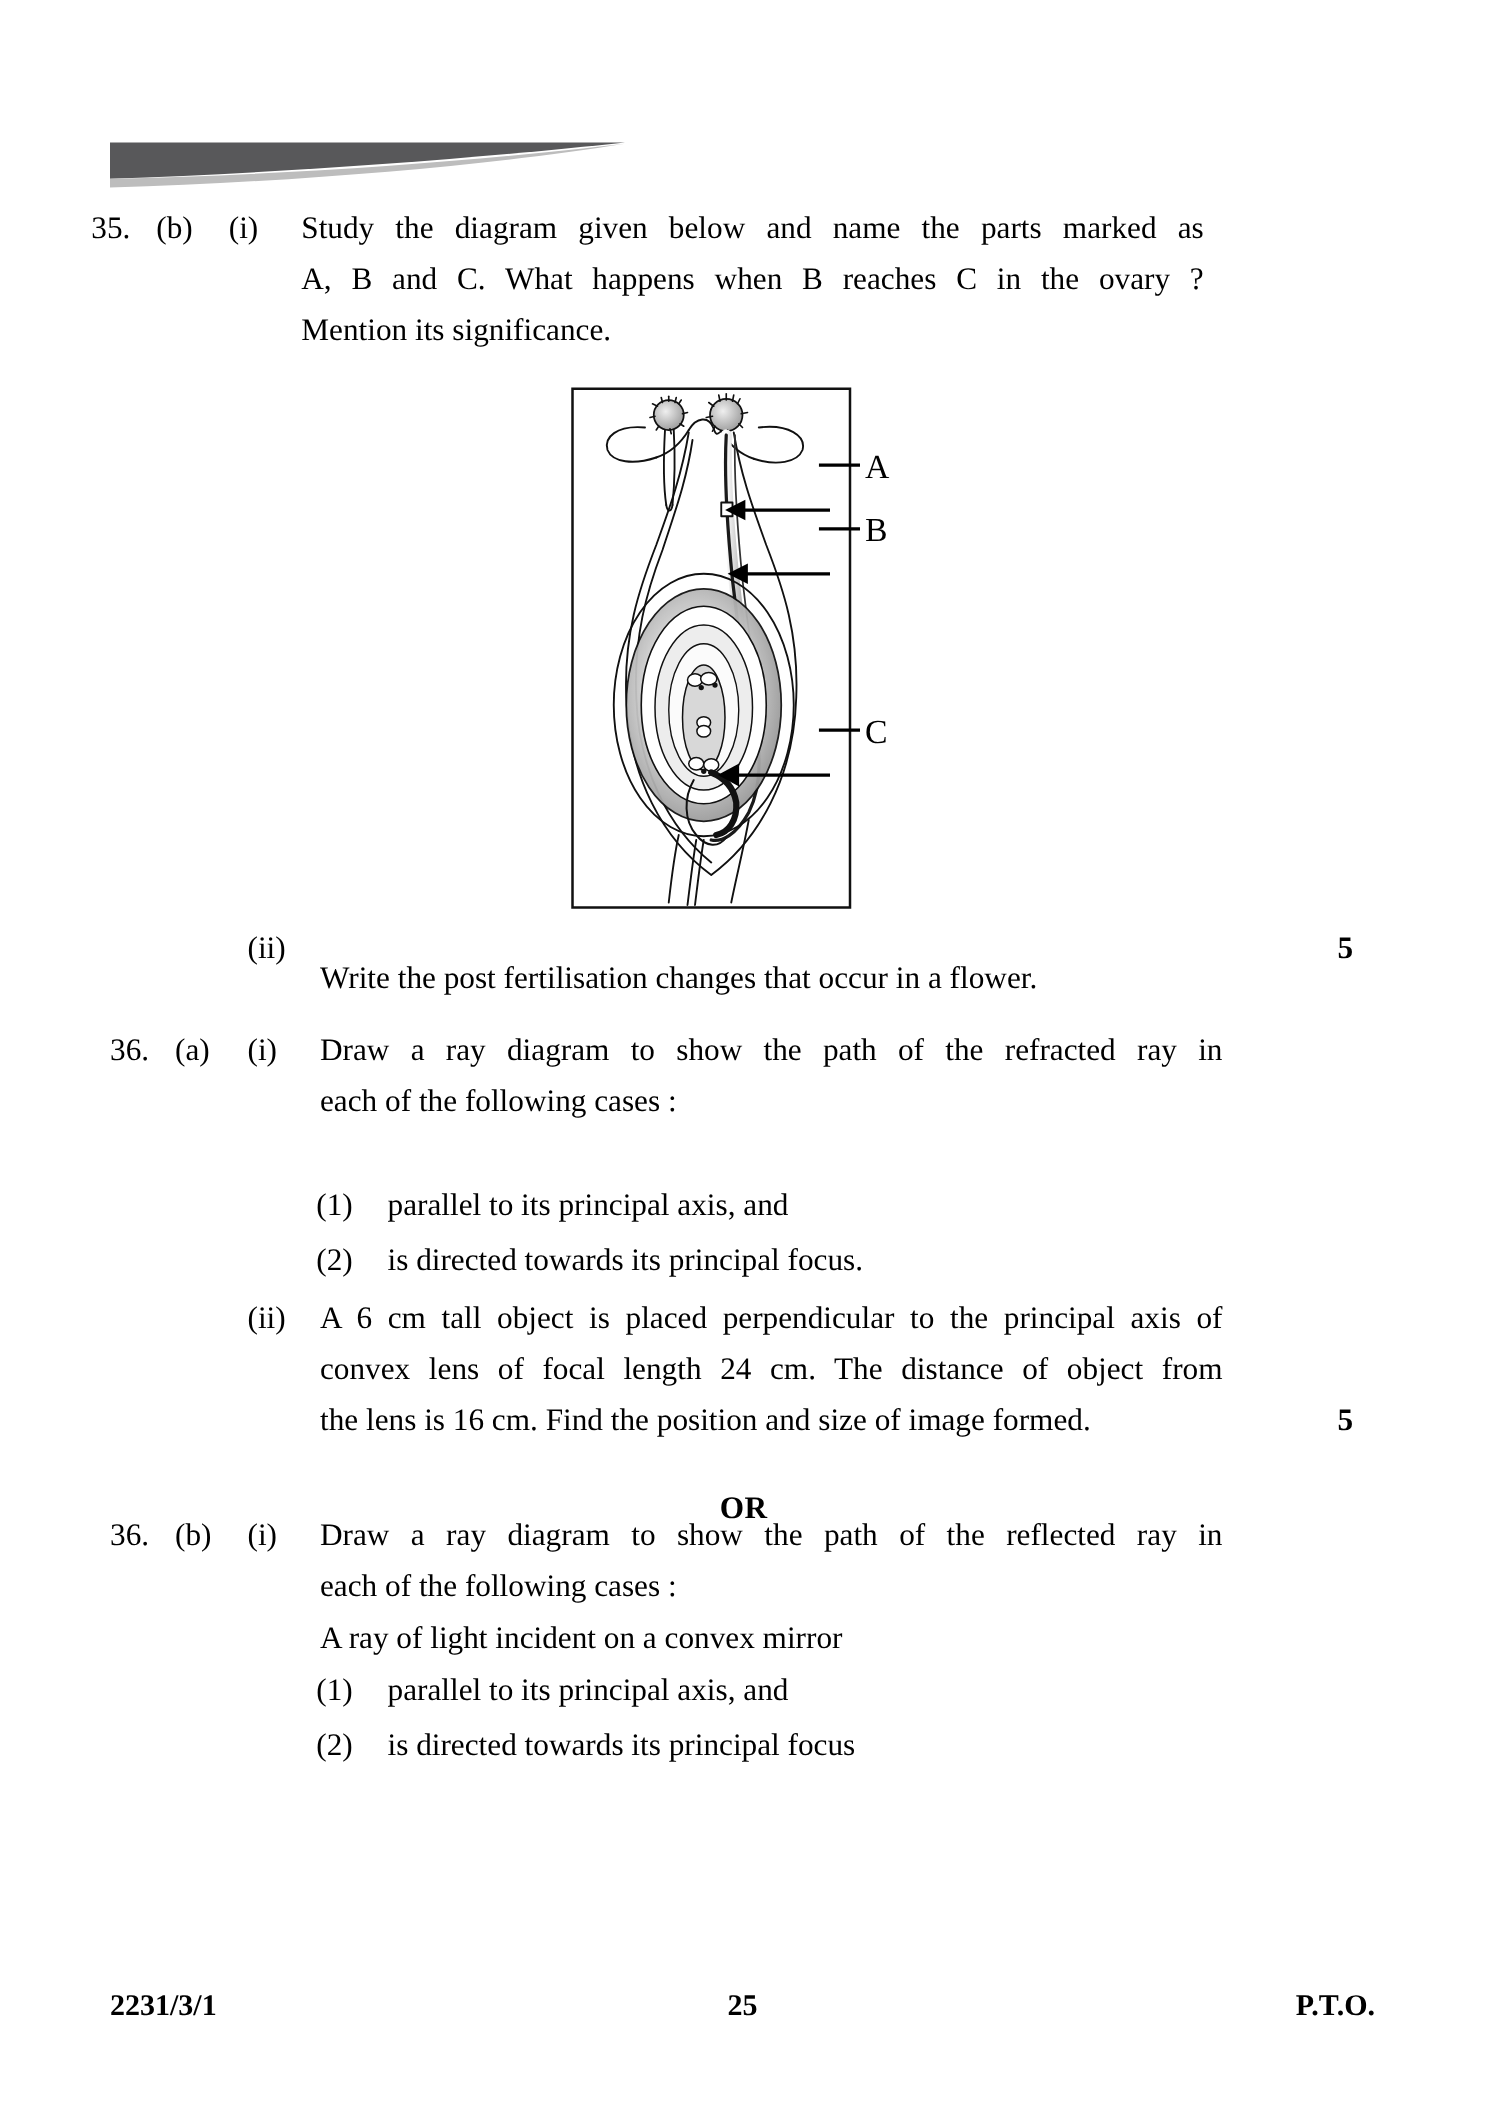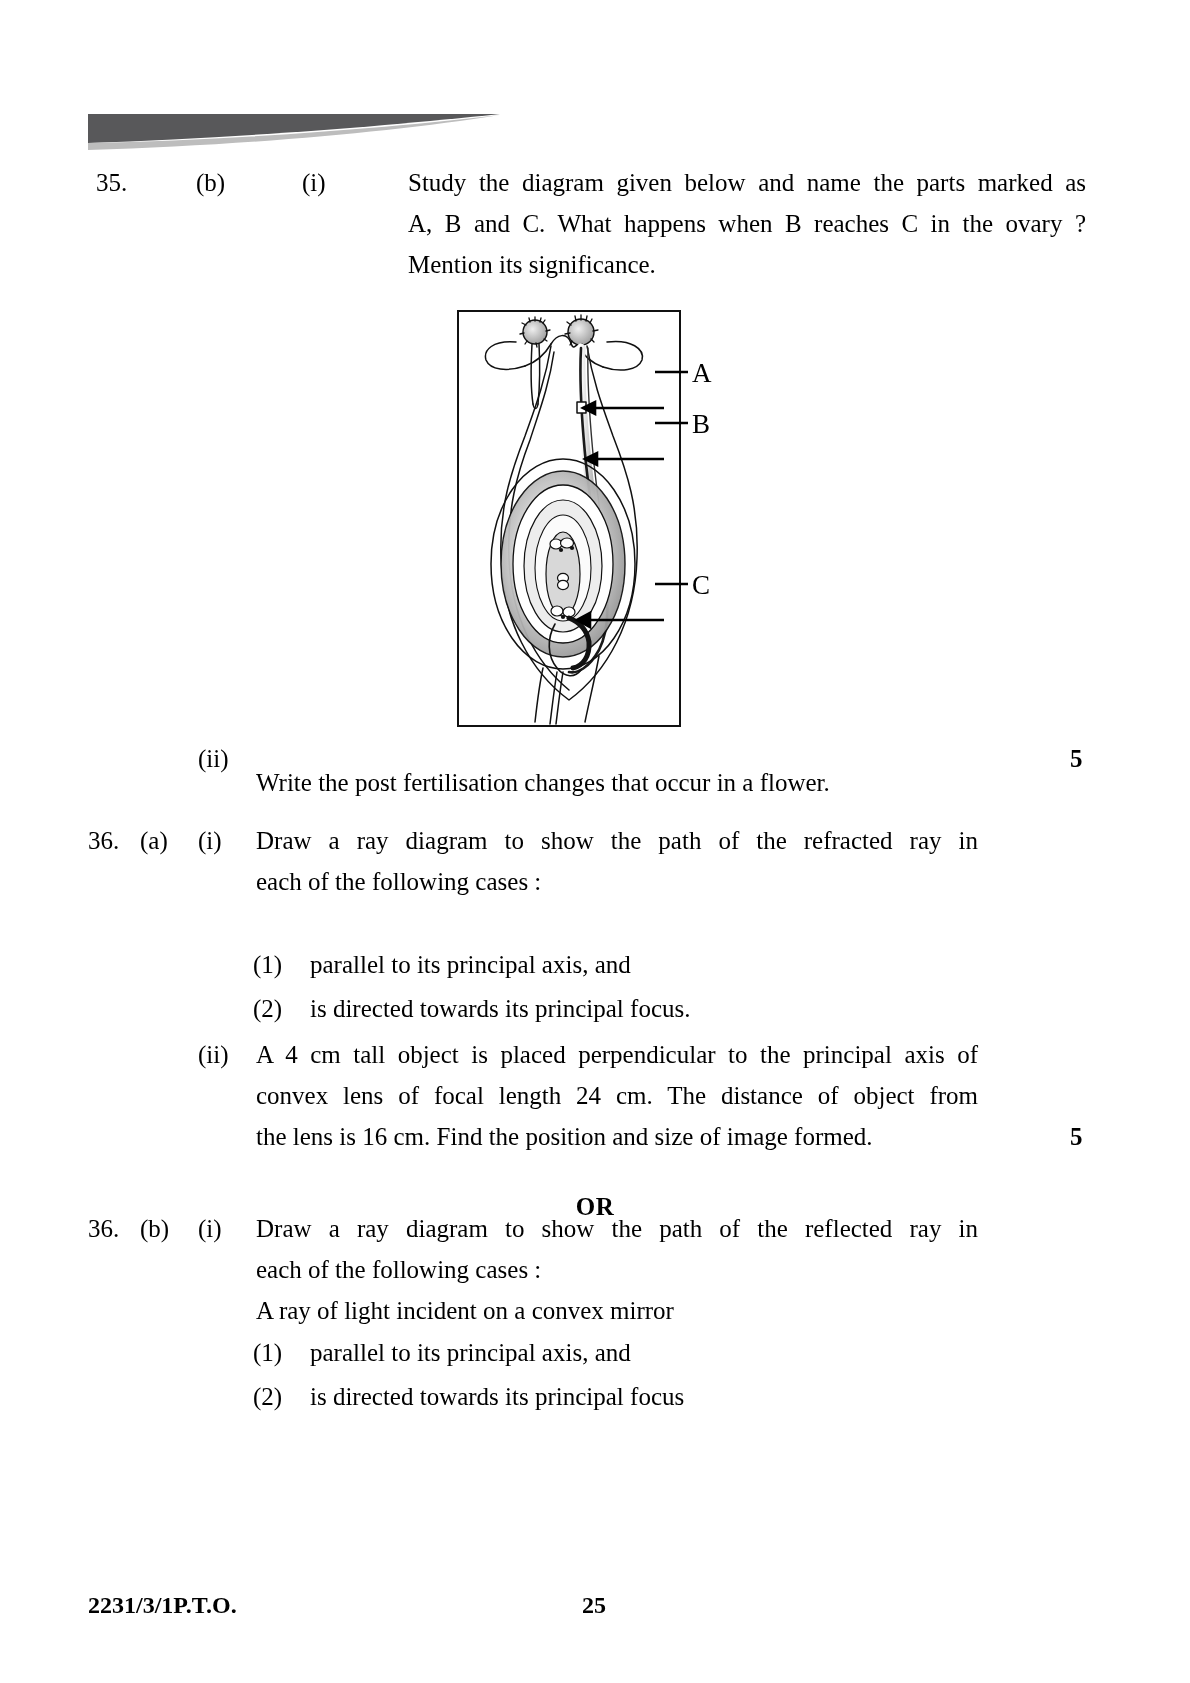--- a/index.html
+++ b/index.html
@@ -110,40 +110,41 @@
   }
   .figure-box svg { display: block; }
 
   
   .footer {
     position: absolute;
     left: 88px;
     top: 1592px;
     width: 1012px;
     display: flex;
+    justify-content: space-between;
     align-items: baseline;
     font-size: 24px;
     font-weight: bold;
   }
   .footer .center { position: absolute; left: 0; width: 1012px; text-align: center; }
   .footer .left, .footer .right { position: relative; z-index: 2; }
 </style>
 </head>
 <body>
 
 <div class="page">
 
   <div class="swoosh-wrap">
     <svg width="420" height="42" viewBox="0 0 420 42" xmlns="http://www.w3.org/2000/svg">
       <path d="M0,2 L412,2 C300,14 150,26 0,31 Z" fill="#58585a"></path>
       <path d="M0,31 C150,28 300,16 412,3 C305,20 160,33 0,38 Z" fill="#bdbdbd"></path>
     </svg>
   </div>
 
-  <div class="row" style="left:96px; top:162px; width:990px;gap:48px;">
+  <div class="row" style="left:73px; top:162px; width:990px;">
     <span class="qnum">35.</span>
     <span class="qalpha">(b)</span>
     <span class="qroman">(i)</span>
     <span class="qbody" style="width:722px;">
       <span class="just-all" style="display:block;">Study the diagram given below and name the parts marked as</span>
       <span class="just-all" style="display:block;">A, B and C. What happens when B reaches C in the ovary ?</span>
       <span style="display:block;">Mention its significance.</span>
     </span>
   </div>
 
@@ -309,21 +310,21 @@
   <div class="sub-item" style="left:253px; top:988px; width:722px;">
     <span class="lbl">(2)</span>
     <span>is directed towards its principal focus.</span>
   </div>
 
   <div class="row" style="left:88px; top:1034px; width:990px;">
     <span class="qnum"></span>
     <span class="qalpha"></span>
     <span class="qroman">(ii)</span>
     <span class="qbody" style="width:722px;">
-      <span class="just-all" style="display:block;">A 4 cm tall object is placed perpendicular to the principal axis of</span>
+      <span class="just-all" style="display:block;">A 6 cm tall object is placed perpendicular to the principal axis of</span>
       <span class="just-all" style="display:block;">convex lens of focal length 24 cm. The distance of object from</span>
       <span style="display:block;">the lens is 16 cm. Find the position and size of image formed.</span>
     </span>
   </div>
   <div class="marker" style="left:1070px; top:1116px;">5</div>
 
   <div class="or-line" style="top:1162px;margin-top:24px;">OR</div>
 
   <div class="row" style="left:88px; top:1208px; width:990px;">
     <span class="qnum">36.</span>

